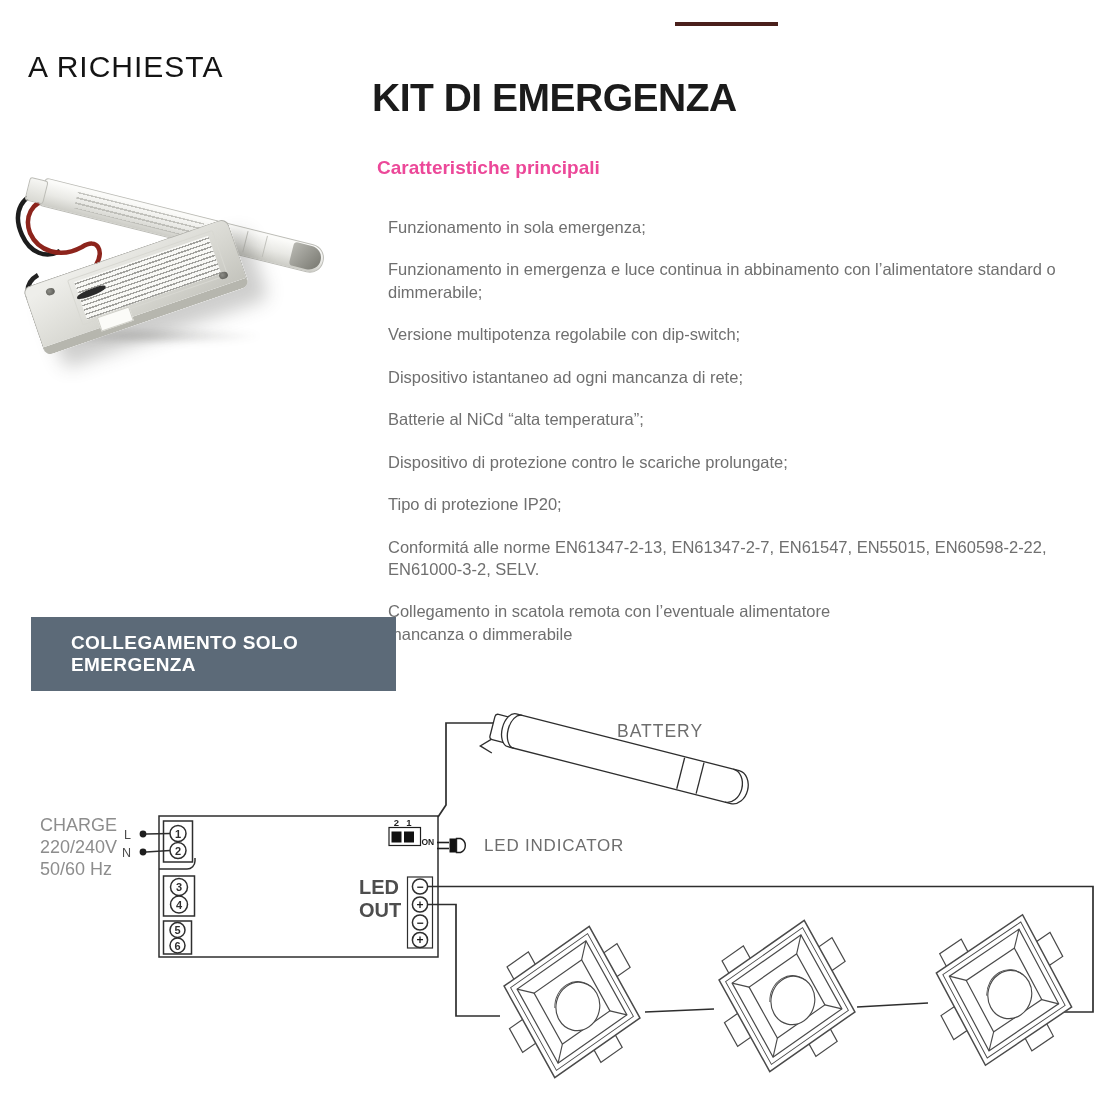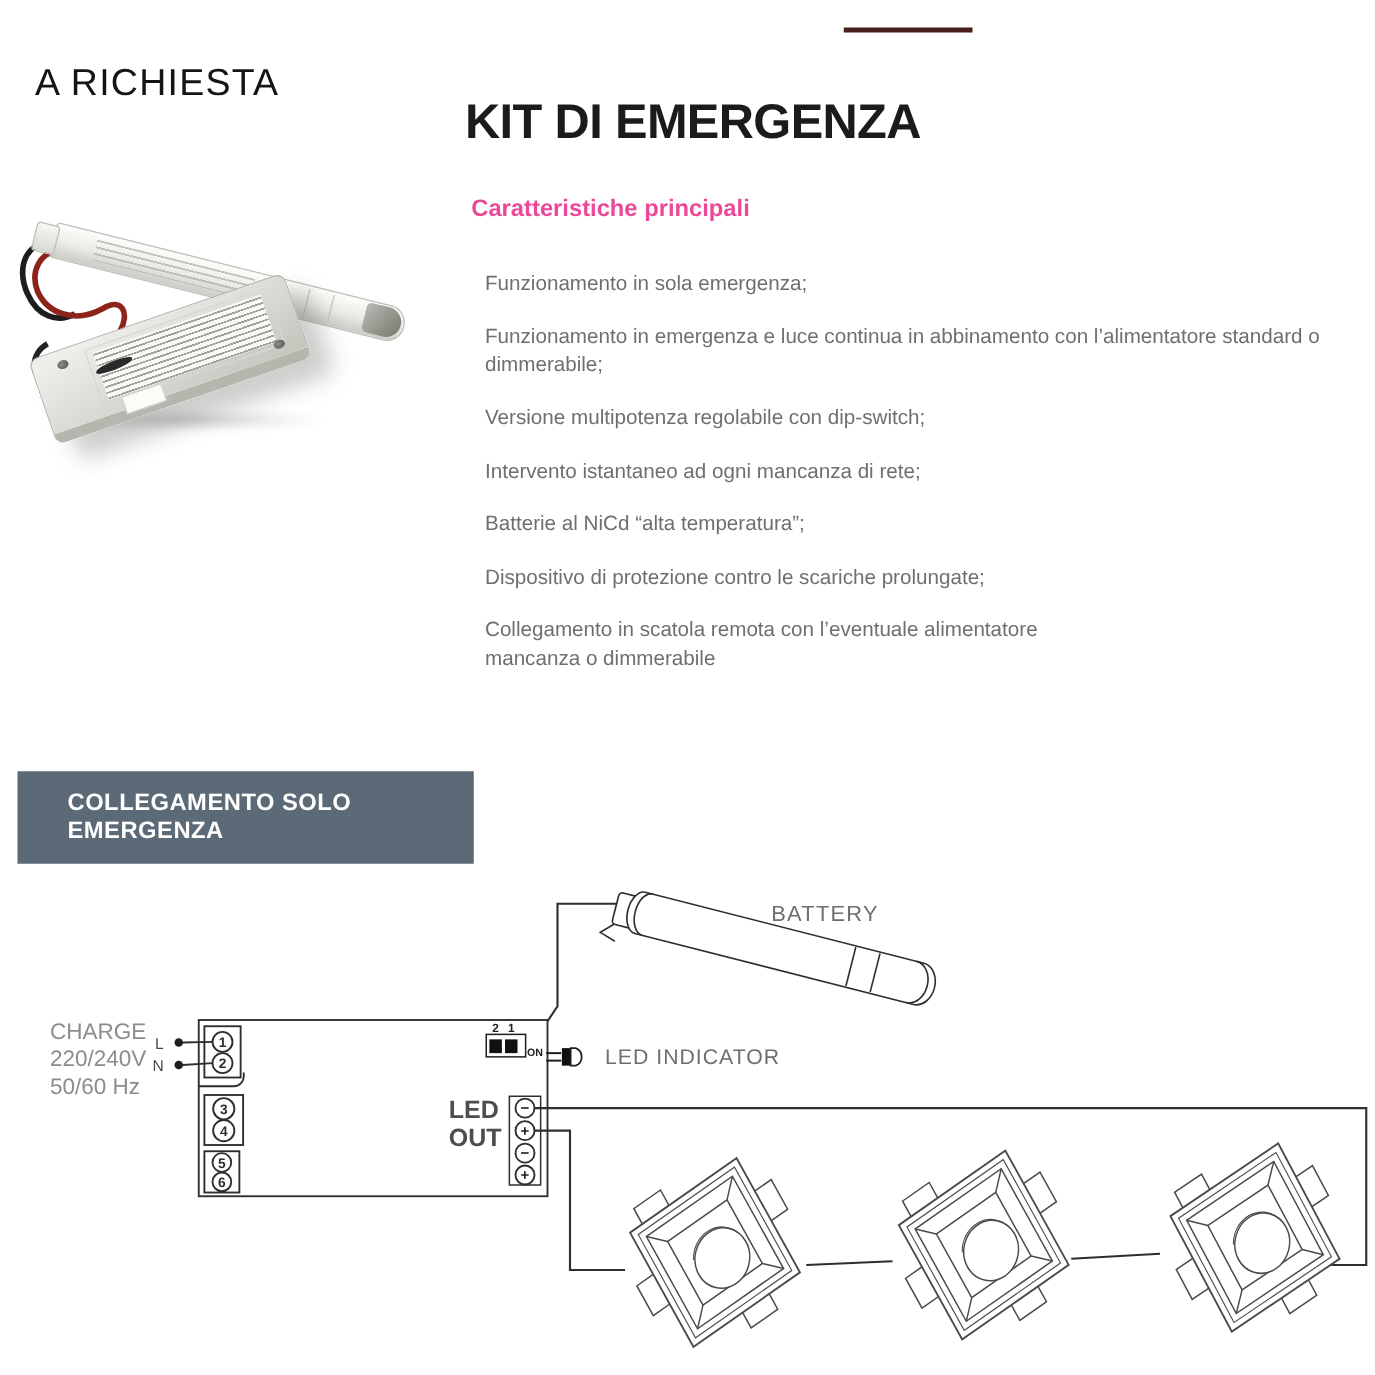--- a/index.html
+++ b/index.html
@@ -14,21 +14,21 @@
   .eyebrow{left:28px;top:50px;font-size:30px;color:#141414;letter-spacing:1px;font-weight:400;}
   .page-title{left:372px;top:36px;font-size:39px;font-weight:700;color:#1b1b1b;letter-spacing:-0.5px;margin-top:40px;}
 
   
   .features-heading{left:377px;top:157px;font-size:19px;font-weight:700;color:#ec4899;}
   .features{left:388px;top:196px;width:708px;}
   .feat{font-size:16.5px;line-height:1.36;color:#6f6f6f;margin-bottom:9px;margin-top:20px;}
   .feat.narrow{max-width:470px;}
 
   
-  .section-box{left:14px;top:617px;width:365px;height:74px;background:#5c6a78;
+  .section-box{left:31px;top:617px;width:365px;height:74px;background:#5c6a78;
     display:flex;align-items:center;justify-content:flex-end;}
   .section-box span{color:#fff;font-weight:700;font-size:19px;letter-spacing:.4px;padding-left:40px;}
 
   
   .photo{left:8px;top:155px;width:335px;height:205px;}
   .tube{position:absolute;left:34px;top:22px;width:288px;height:27px;
     transform:rotate(14deg);transform-origin:left center;
     background:linear-gradient(to bottom,#fbfbf9 8%,#e9e9e5 55%,#cfcfc9 95%);
     border:1px solid #bdbdb7;border-radius:4px 14px 14px 4px;}
   .tube-cap{position:absolute;left:-16px;top:2px;width:17px;height:22px;
@@ -93,23 +93,25 @@
     <div class="screw" style="right:16px;bottom:6px"></div>
     <div class="tag"></div>
   </div>
 </div>
 
 <div class="abs features-heading">Caratteristiche principali</div>
 <div class="abs features">
   <div class="feat">Funzionamento in sola emergenza;</div>
   <div class="feat">Funzionamento in emergenza e luce continua in abbinamento con l’alimentatore standard o dimmerabile;</div>
   <div class="feat">Versione multipotenza regolabile con dip-switch;</div>
-  <div class="feat">Intervento istantaneo ad ogni mancanza di rete;</div>
+  <div class="feat">Dispositivo istantaneo ad ogni mancanza di rete;</div>
   <div class="feat">Batterie al NiCd “alta temperatura”;</div>
   <div class="feat">Dispositivo di protezione contro le scariche prolungate;</div>
+  <div class="feat">Tipo di protezione IP20;</div>
+  <div class="feat">Conformitá alle norme EN61347-2-13, EN61347-2-7, EN61547, EN55015, EN60598-2-22, EN61000-3-2, SELV.</div>
   <div class="feat narrow">Collegamento in scatola remota con l’eventuale alimentatore mancanza o dimmerabile</div>
 </div>
 
 <div class="abs section-box">
   <span>COLLEGAMENTO SOLO EMERGENZA</span>
 </div>
 
 <svg class="abs diagram" viewBox="0 0 1100 1100">
   <g stroke="#2e2e2e" stroke-width="1.5" fill="none">
 

